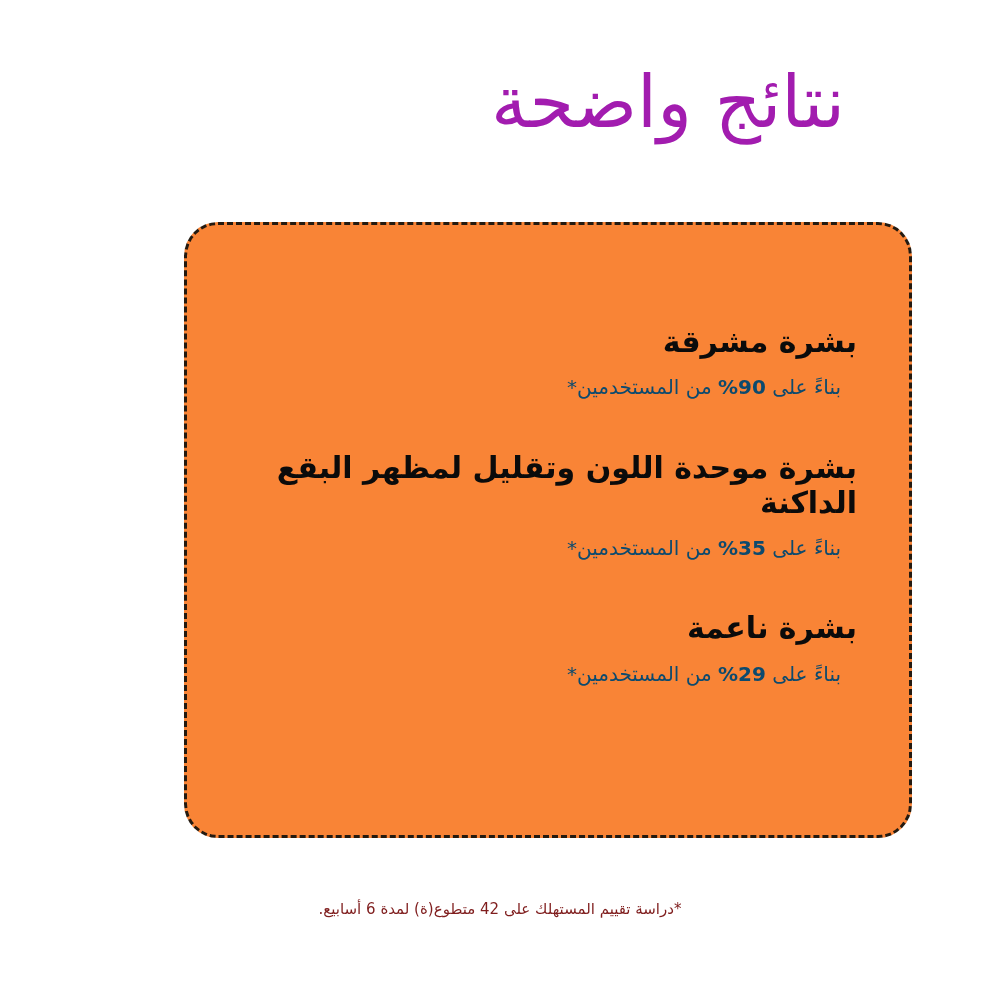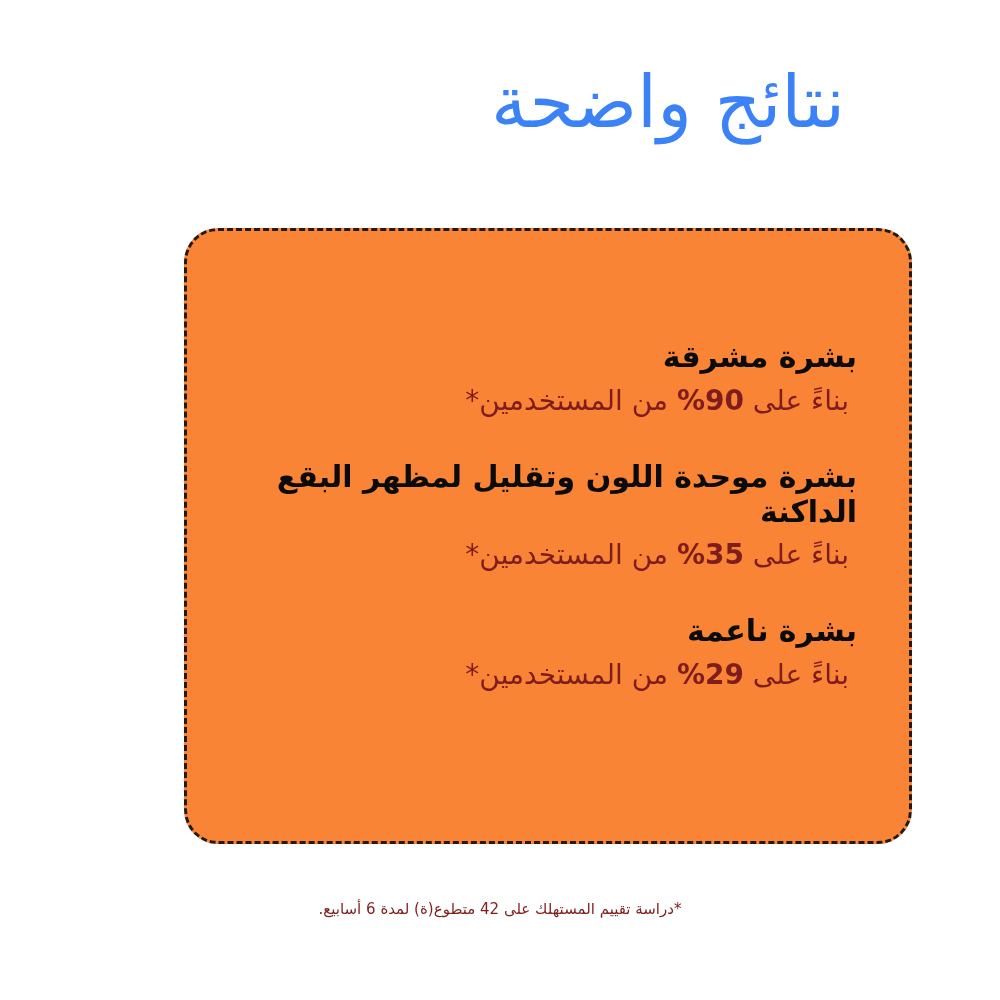--- a/index.html
+++ b/index.html
@@ -30,33 +30,33 @@
     box-sizing: border-box;
     padding: 0 155px 0 0;
     display: flex;
     align-items: center;
     justify-content: flex-start;
   }
   .poster-title {
     font-family: "DejaVu Sans", "Liberation Sans", sans-serif;
     font-size: 72px;
     font-weight: 400;
-    color: #3b82f6;
+    color: #a21caf;
     line-height: 1.0;
     letter-spacing: 0px;
     direction: rtl;
     text-align: right;
     white-space: nowrap;
     margin-top: 30px;
   }
 
   
   .card {
     position: absolute;
-    top: 228px;
+    top: 222px;
     right: 88px;
     width: 728px;
     height: 616px;
     box-sizing: border-box;
     background: #F98436;
     border: 3px dashed #241a10;
     border-radius: 34px;
     display: flex;
     flex-direction: column;
     justify-content: center;
@@ -84,25 +84,25 @@
     font-weight: 700;
     color: #0b0b0b;
     line-height: 1.22;
     margin: 0 0 2px 0;
     letter-spacing: 0px;
     direction: rtl;
     text-align: right;
   }
 
   .benefit-sub {
-    font-size: 28px;
+    font-size: 20px;
     font-weight: 400;
-    color: #7f1d1d;
+    color: #0c4a6e;
     line-height: 1.18;
-    margin: 8px;
+    margin: 16px;
     direction: rtl;
     text-align: right;
   }
 
   .benefit-sub .pct {
     font-weight: 700;
   }
 
   
   .benefit.wide .benefit-heading {

